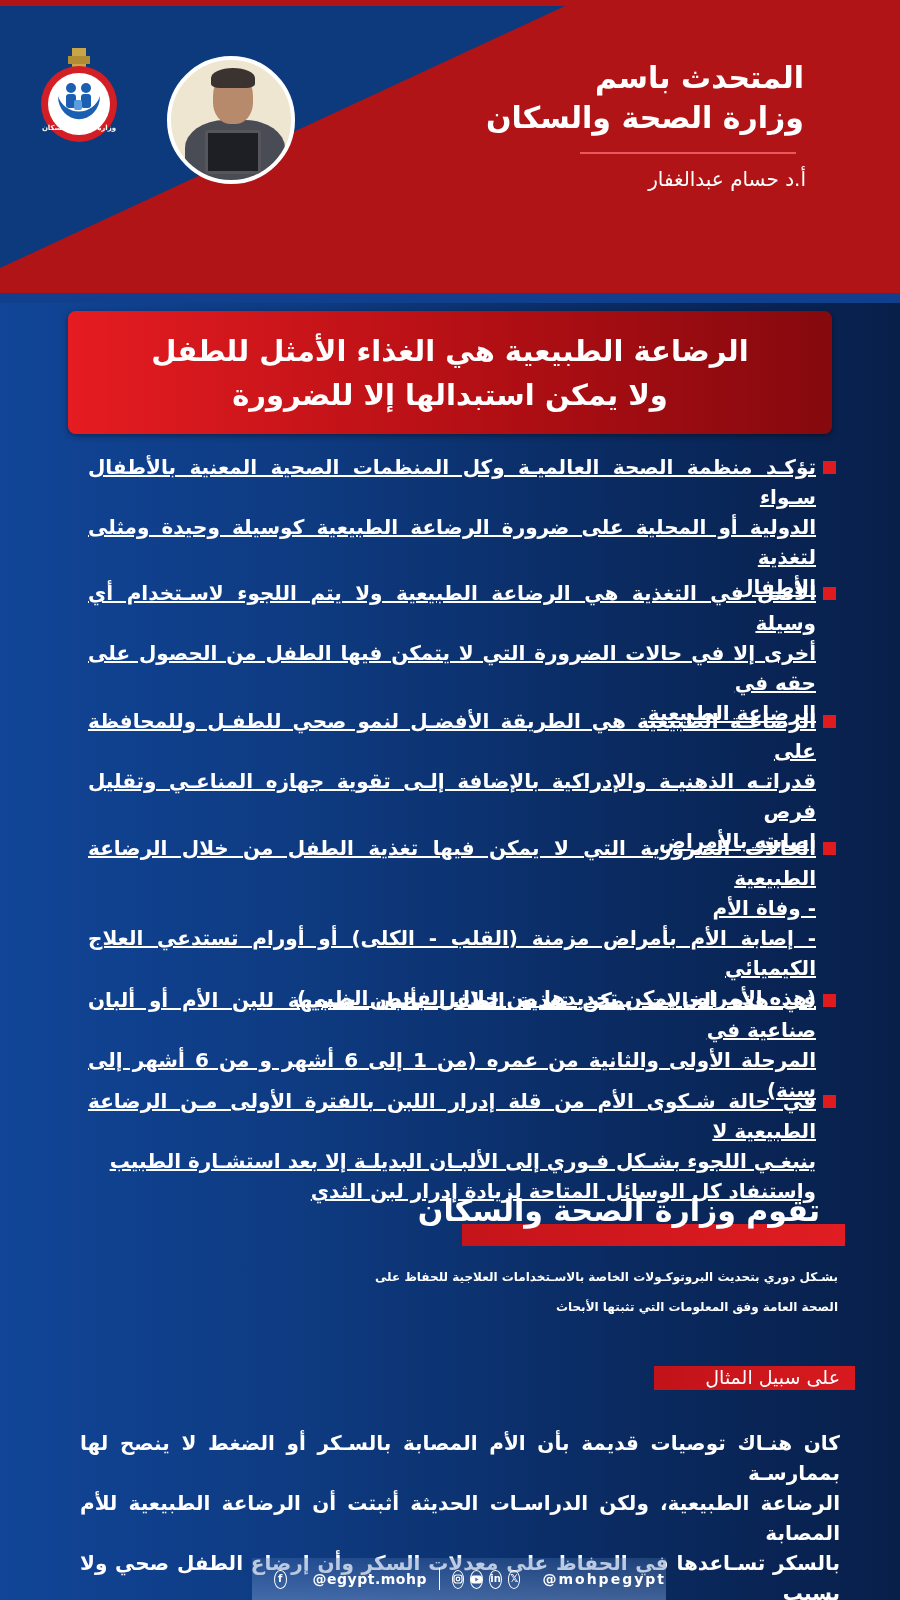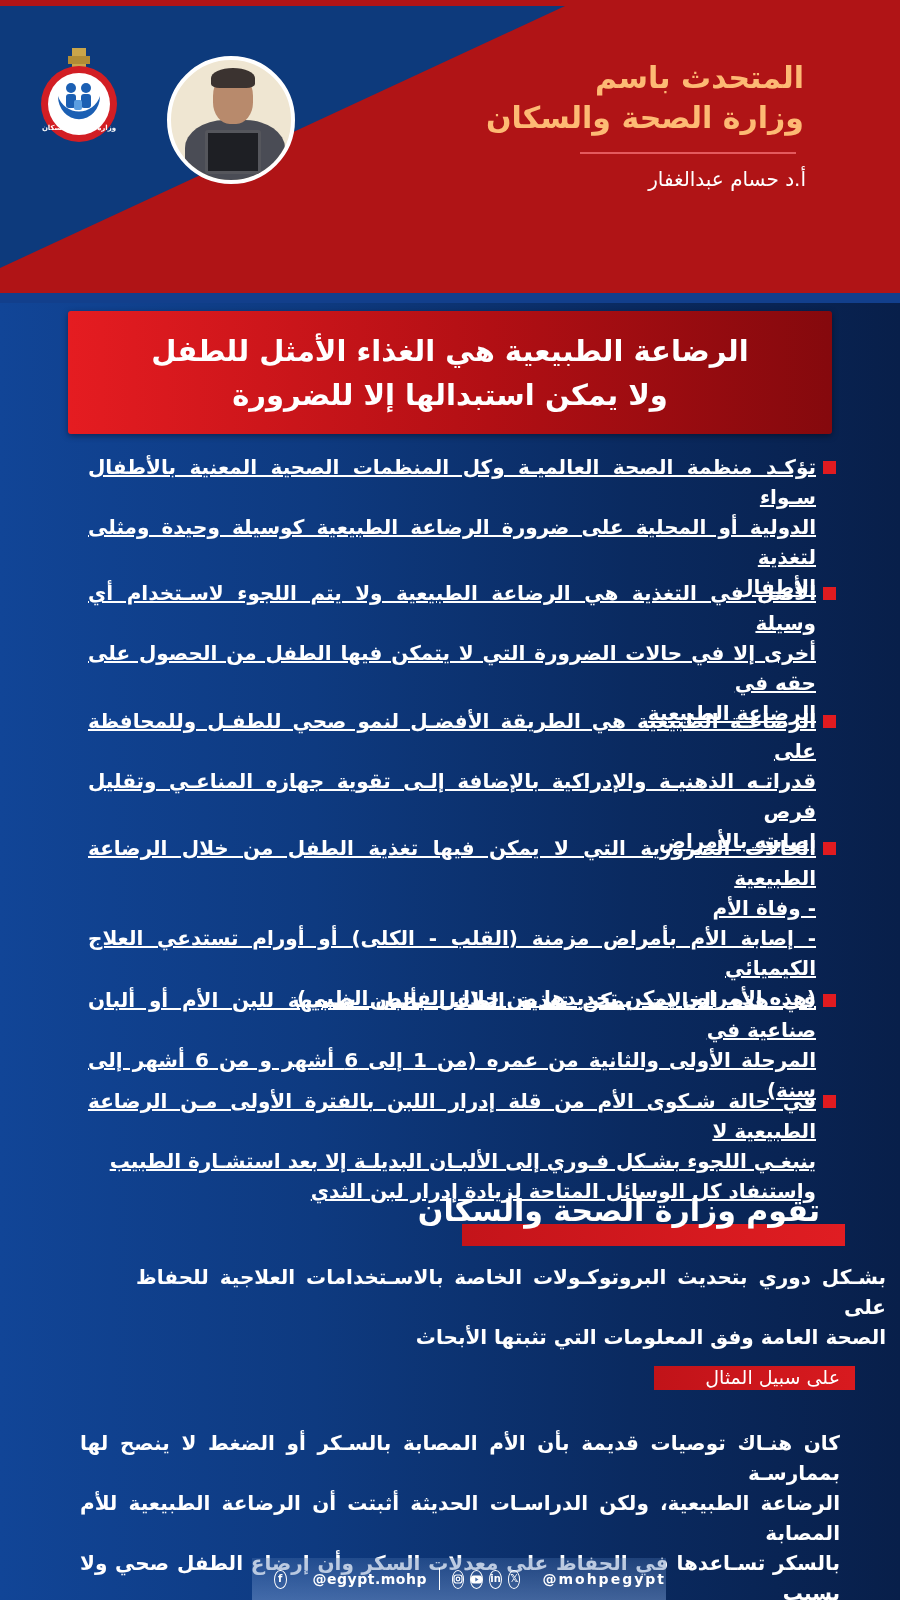--- a/index.html
+++ b/index.html
@@ -55,36 +55,36 @@
     .pt-laptop {
       position: absolute; left: 34px; top: 70px; width: 56px; height: 44px;
       background: #1e1f24;
       border: 3px solid #55565c;
       border-radius: 3px;
     }
     .header-title {
       position: absolute; right: 96px; top: 58px;
       font-family: "DejaVu Sans", sans-serif;
       font-weight: bold; font-size: 30px; line-height: 40px;
-      text-align: right; direction: rtl; color: #fdba74;
+      text-align: right; direction: rtl; color: #ffffff;
     }
     .header-title .l2 { display: block; }
     .header-divider {
       position: absolute; left: 580px; top: 152px; width: 216px; height: 2px;
       background: #e45a5e;
     }
     .header-name {
       position: absolute; right: 94px; top: 162px;
       font-size: 20px; line-height: 34px; direction: rtl; color: #ffffff;
     }
     
     .headline {
       position: absolute; left: 68px; top: 311px; width: 764px; height: 123px;
       background: linear-gradient(90deg, #e51c21 0%, #b20f14 55%, #85090d 100%);
-      border-radius: 3px;
+      border-radius: 8px;
       box-shadow: 0 2px 6px rgba(0,0,0,0.4);
       display: flex; flex-direction: column; align-items: center; justify-content: center;
       direction: rtl;
     }
     .headline div {
       font-weight: bold; font-size: 29px; line-height: 44px; color: #ffffff;
       text-align: center;
     }
     .bullet {
       position: absolute; right: 0; width: 752px;
@@ -104,22 +104,22 @@
     .section-bar {
       position: absolute; left: 462px; top: 1224px; width: 383px; height: 22px;
       background: linear-gradient(90deg, #c4141a 0%, #e01d22 100%);
     }
     .section-title {
       position: absolute; right: 80px; top: 1189px;
       font-weight: bold; font-size: 30px; line-height: 44px; direction: rtl; color: #ffffff;
     }
     .section-text {
       position: absolute; left: 88px; top: 1262px; width: 750px;
-      font-size: 20px; line-height: 30px; font-weight: bold; direction: rtl;
-      text-align: justify; text-align-last: right; white-space: pre-line; margin-left: 48px;
+      font-size: 12px; line-height: 30px; font-weight: bold; direction: rtl;
+      text-align: justify; text-align-last: right; white-space: pre-line;
     }
     .example-tag {
       position: absolute; left: 654px; top: 1366px; width: 201px; height: 24px;
       background: linear-gradient(90deg, #c11319 0%, #d81a1f 100%);
     }
     .example-label {
       position: absolute; right: 60px; top: 1362px;
       font-size: 19px; line-height: 30px; font-weight: normal; direction: rtl; color: #ffffff;
     }
     .example-text {

